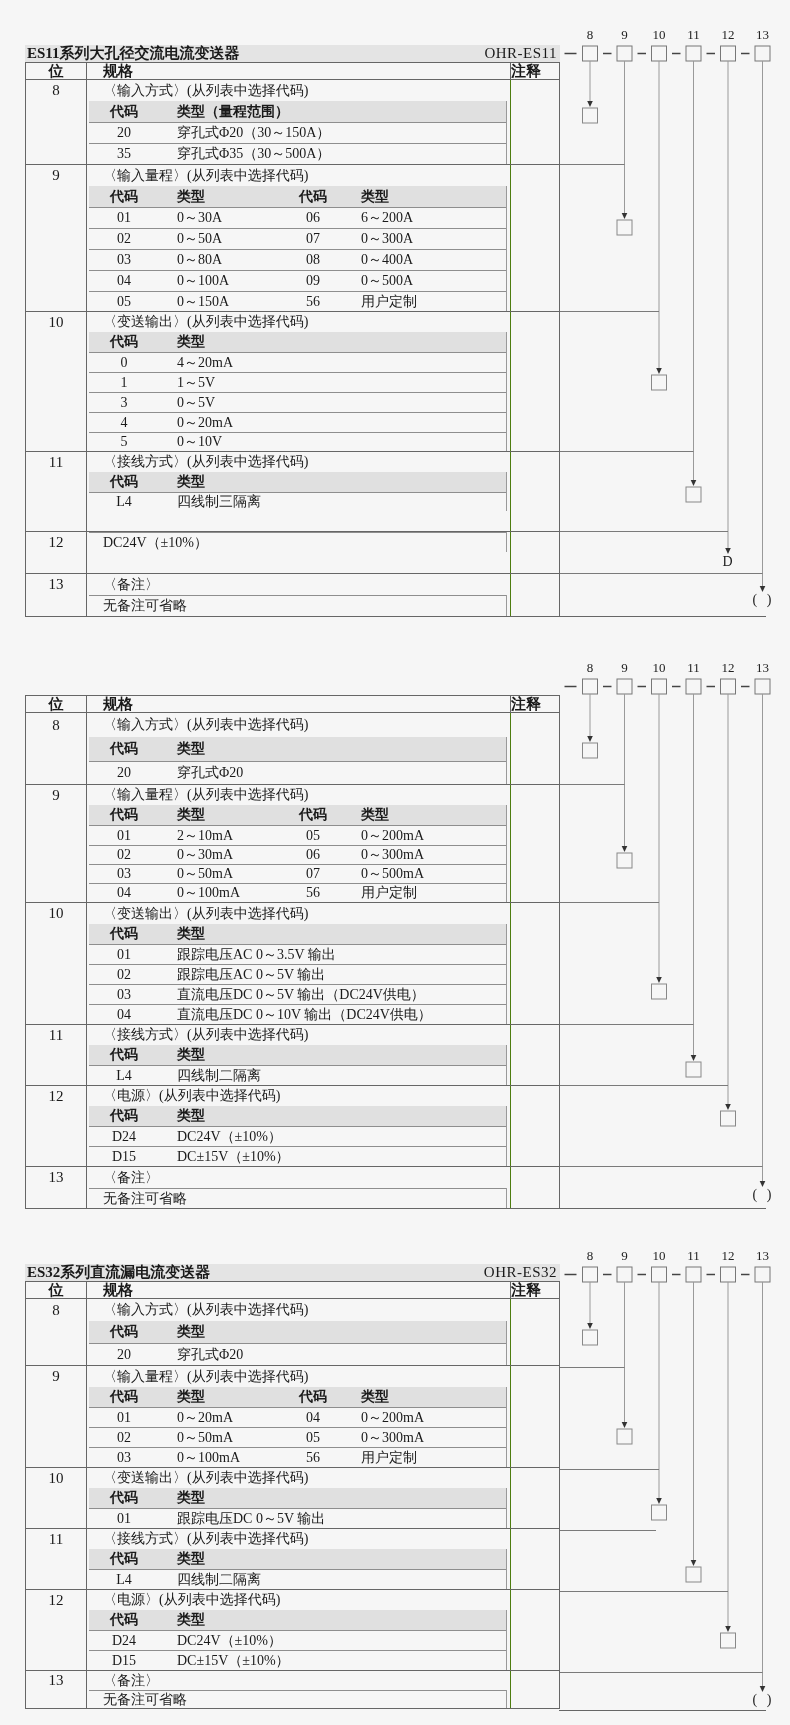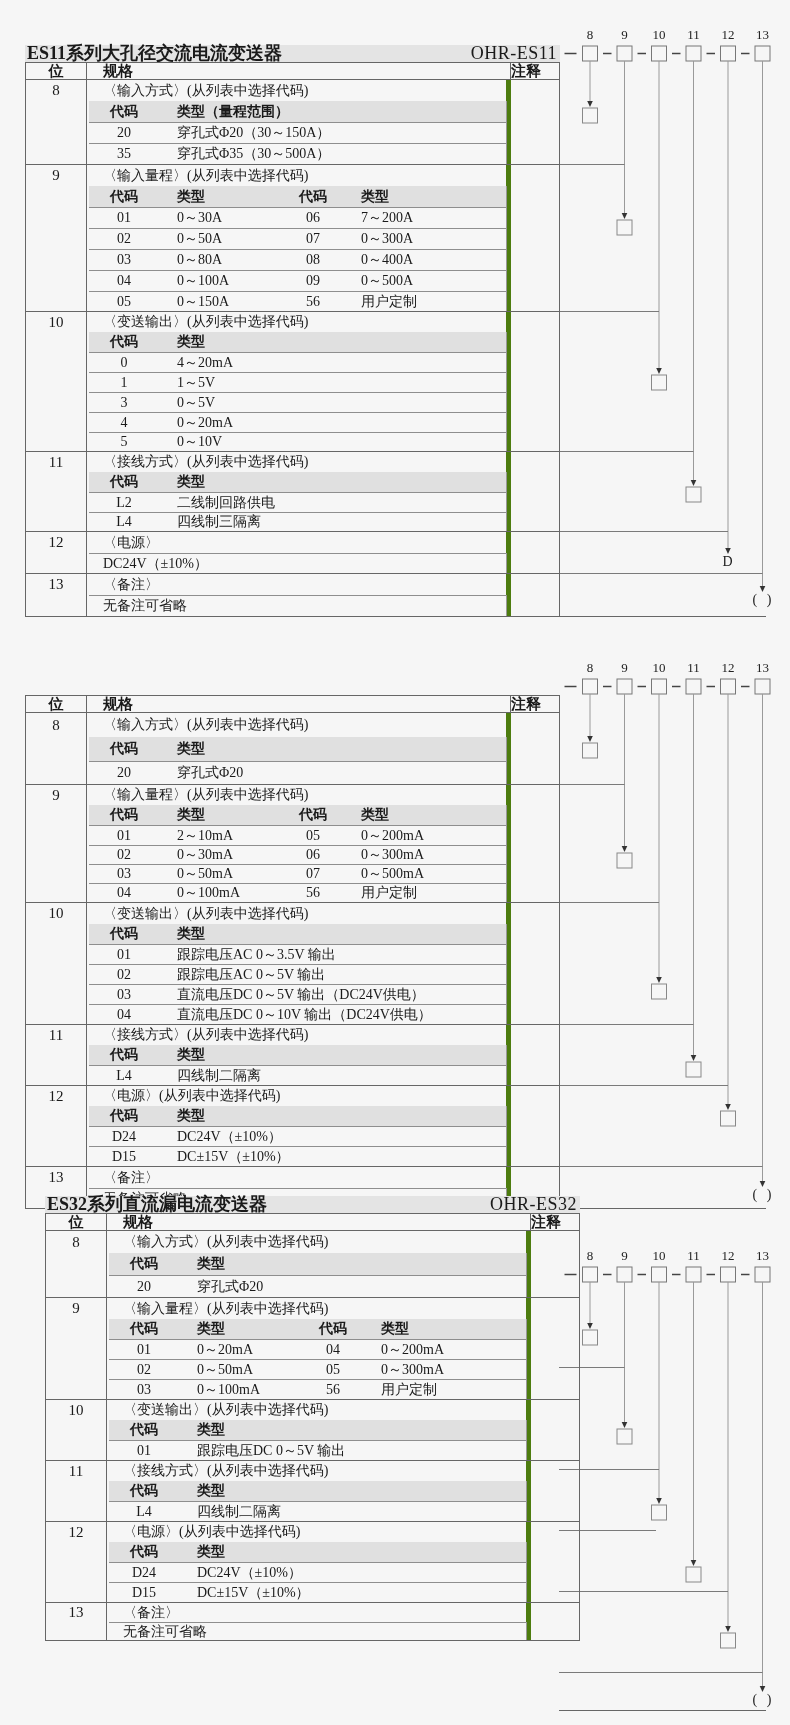--- a/index.html
+++ b/index.html
@@ -7,39 +7,39 @@
     width:790px;height:1725px;overflow:hidden;position:relative;
     background:#f6f6f6;color:#1a1a1a;
     font-family:"Liberation Serif","DejaVu Serif",serif;
   }
   #stage{position:absolute;left:0;top:0;width:790px;height:1725px;}
   #diagram-svg{position:absolute;left:0;top:0;pointer-events:none;}
   .ptable{position:absolute;left:25px;width:535px;}
   .tbar{
     position:absolute;left:0;top:0;width:535px;height:17px;background:#e4e4e4;
     display:flex;justify-content:space-between;align-items:center;
-    font-size:18px;line-height:17px;padding:0 3px 0 2px;box-sizing:border-box;white-space:nowrap;
+    font-size:15px;line-height:17px;padding:0 3px 0 2px;box-sizing:border-box;white-space:nowrap;
   }
   .tb-title{font-weight:bold;}
   .tb-model{font-weight:normal;letter-spacing:.5px;}
   .pbody{
     position:absolute;left:0;top:17px;width:535px;box-sizing:border-box;
     border-left:1px solid #666;border-right:1px solid #666;border-bottom:1px solid #666;
     background:transparent;
   }
   .phead{display:flex;height:18px;box-sizing:border-box;
     border-top:1px solid #666;border-bottom:1px solid #666;font-weight:bold;font-size:15px;line-height:16px;}
   .phead .hc-pos{width:61px;border-right:1px solid #666;text-align:center;box-sizing:border-box;}
   .phead .hc-spec{width:424px;border-right:1px solid #666;padding-left:16px;box-sizing:border-box;}
   .phead .hc-note{flex:1;text-align:left;}
   .sect{display:flex;box-sizing:border-box;border-bottom:1px solid #666;}
   .sect.last{border-bottom:none;}
   .pos-col{width:61px;border-right:1px solid #666;box-sizing:border-box;flex:none;}
   .pos-col span{display:block;text-align:center;font-size:15px;}
-  .spec-col{width:424px;border-right:5px solid #4d7c0f;box-sizing:border-box;flex:none;}
+  .spec-col{width:424px;border-right:1px solid #4d7c0f;box-sizing:border-box;flex:none;}
   .note-col{flex:1;}
   .row{display:flex;align-items:center;font-size:14px;line-height:1;box-sizing:border-box;white-space:nowrap;}
   .label-row{padding-left:16px;}
   .inner{margin-left:2px;width:418px;border-right:1px solid #999;box-sizing:border-box;}
   .inner .row + .row{border-top:1px solid #8e8e8e;}
   .inner.plains .row{border-top:1px solid #8e8e8e;}
   .hdr{background:#e0e0e0;font-weight:bold;}
   .c-code{width:86px;text-align:center;padding-right:16px;box-sizing:border-box;flex:none;}
   .c-typew{flex:1;padding-left:2px;}
   .c-type1{width:108px;padding-left:2px;box-sizing:border-box;flex:none;}
@@ -226,21 +226,21 @@
               <div class="row hdr" style="height: 21px;">
                 <div class="c-code">代码</div>
                 <div class="c-type1">类型</div>
                 <div class="c-code2">代码</div>
                 <div class="c-type2">类型</div>
               </div>
               <div class="row" style="height: 21px;">
                 <div class="c-code">01</div>
                 <div class="c-type1">0～30A</div>
                 <div class="c-code2">06</div>
-                <div class="c-type2">7～200A</div>
+                <div class="c-type2">6～200A</div>
               </div>
               <div class="row" style="height: 21px;">
                 <div class="c-code">02</div>
                 <div class="c-type1">0～50A</div>
                 <div class="c-code2">07</div>
                 <div class="c-type2">0～300A</div>
               </div>
               <div class="row" style="height: 21px;">
                 <div class="c-code">03</div>
                 <div class="c-type1">0～80A</div>
@@ -302,38 +302,33 @@
           <div class="pos-col">
             <span style="line-height: 20px;">11</span>
           </div>
           <div class="spec-col">
             <div class="row label-row" style="height: 20px;">〈接线方式〉(从列表中选择代码)</div>
             <div class="inner">
               <div class="row hdr" style="height: 20px;">
                 <div class="c-code">代码</div>
                 <div class="c-typew">类型</div>
               </div>
-              <div class="row" style="height: 20px;">
-                <div class="c-code">L2</div>
-                <div class="c-typew">二线制回路供电</div>
-              </div>
               <div class="row" style="height: 19px;">
                 <div class="c-code">L4</div>
                 <div class="c-typew">四线制三隔离</div>
               </div>
             </div>
           </div>
           <div class="note-col"></div>
         </div>
         <div class="sect" style="height: 42px;">
           <div class="pos-col">
             <span style="line-height: 21px;">12</span>
           </div>
           <div class="spec-col">
-            <div class="row label-row" style="height: 21px;">〈电源〉</div>
             <div class="inner plains">
               <div class="row plain-row" style="height: 20px;">DC24V（±10%）</div>
             </div>
           </div>
           <div class="note-col"></div>
         </div>
         <div class="sect last" style="height: 42px;">
           <div class="pos-col">
             <span style="line-height: 21px;">13</span>
           </div>
@@ -494,21 +489,21 @@
           <div class="spec-col">
             <div class="row label-row" style="height: 21px;">〈备注〉</div>
             <div class="inner plains">
               <div class="row plain-row" style="height: 20px;">无备注可省略</div>
             </div>
           </div>
           <div class="note-col"></div>
         </div>
       </div>
     </div>
-    <div class="ptable" style="top: 1196px; height: 446px; margin-left: 20px;">
+    <div class="ptable" style="top: 1264px; height: 446px;">
       <div class="tbar">
         <span class="tb-title">ES32系列直流漏电流变送器</span>
         <span class="tb-model">OHR-ES32</span>
       </div>
       <div class="pbody">
         <div class="phead">
           <div class="hc-pos">位</div>
           <div class="hc-spec">规格</div>
           <div class="hc-note">注释</div>
         </div>

